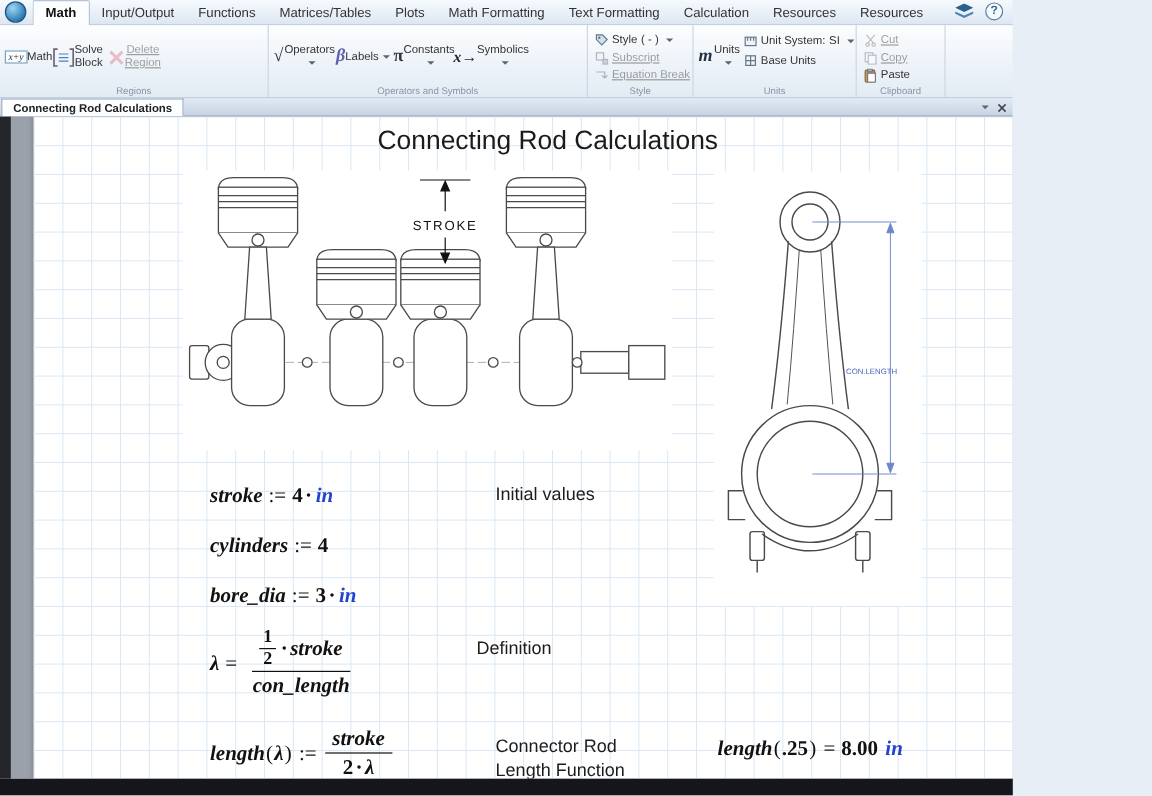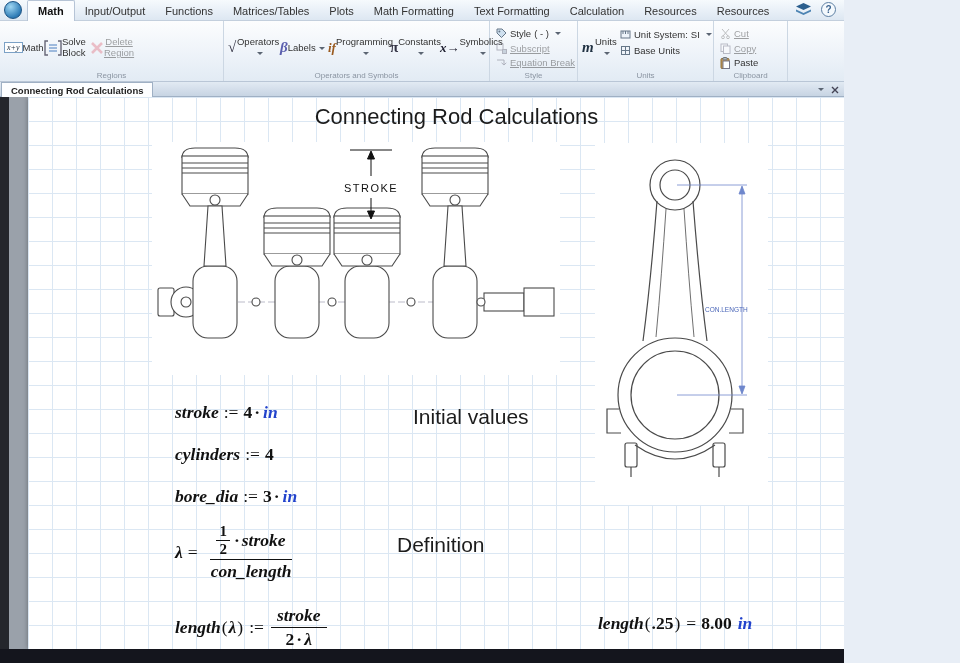--- a/index.html
+++ b/index.html
@@ -40,21 +40,21 @@
   .doctab-icons{position:absolute;right:5px;top:0;height:15px;display:flex;align-items:center;gap:7px;color:#445;}
 
   
   .canvas{position:absolute;top:97px;left:0;width:960px;height:552px;background:#9aa1aa;overflow:hidden;}
   .left-edge{position:absolute;left:0;top:0;width:9px;height:100%;background:#24262c;}
   .page{position:absolute;left:28px;top:0;width:917px;height:552px;background-color:#fff;
     background-image:linear-gradient(#dbe7f3 1px,transparent 1px),linear-gradient(90deg,#dbe7f3 1px,transparent 1px);
     background-size:24px 24px;box-shadow:0 0 5px rgba(0,0,0,.35);overflow:hidden;}
   .page-title{position:absolute;left:0;right:60px;top:7px;text-align:center;font-size:22px;color:#1b1b1b;}
   .imgbox{position:absolute;background:#fff;}
-  .annot{position:absolute;font-size:21px;color:#1c1c1c;white-space:pre-line;line-height:1.35;}
+  .annot{position:absolute;font-size:15px;color:#1c1c1c;white-space:pre-line;line-height:1.35;}
 
   
   .math-row{position:absolute;display:flex;align-items:center;font-family:"Liberation Serif",serif;font-size:17.5px;color:#111;}
   .mvar{font-style:italic;font-weight:bold;}
   .mop{padding:0 5px;font-weight:normal;}
   .mnum{font-weight:bold;}
   .mdot{font-weight:bold;padding:0 2px;}
   .mparen{font-weight:normal;padding:0 1px;}
   .munit{font-style:italic;font-weight:bold;color:#2243cc;margin-left:1px;font-family:Liberation Serif, serif;}
   .frac{display:inline-flex;flex-direction:column;align-items:center;margin:0 2px;}
@@ -135,26 +135,20 @@
           <span class="icon">
               <span class="glyph">√</span>
             </span>
           <span class="bl"><span>Operators</span><span class="caret"></span></span>
         </div>
         <div class="bigbtn" style="width:48px">
           <span class="icon">
               <span class="glyph sym">β</span>
             </span>
           <span class="bl"><span>Labels</span><span class="caret"></span></span>
-        </div>
-        <div class="bigbtn" style="width:62px">
-          <span class="icon">
-              <span class="glyph prog">if</span>
-            </span>
-          <span class="bl"><span>Programming</span><span class="caret"></span></span>
         </div>
         <div class="bigbtn" style="width:50px">
           <span class="icon">
               <span class="glyph">π</span>
             </span>
           <span class="bl"><span>Constants</span><span class="caret"></span></span>
         </div>
         <div class="bigbtn" style="width:52px">
           <span class="icon">
               <span class="glyph symx">x→</span>
@@ -423,20 +417,22 @@
           <span class="num">
             <span class="mvar">stroke</span>
           </span>
           <span class="den">
             <span class="mnum">2</span>
             <span class="mdot">·</span>
             <span class="mvar">λ</span>
           </span>
         </span>
       </div>
+      <div class="annot" style="left:385px;top:516px">Connector Rod
+Length Function</div>
 
       <div class="math-row" style="left:570px;top:516px">
         <span class="mvar">length</span>
         <span class="mparen">(</span>
         <span class="mnum">.25</span>
         <span class="mparen">)</span>
         <span class="mop">=</span>
         <span class="mnum">8.00</span>
         <span class="munit" style="margin-left:6px">in</span>
       </div>

